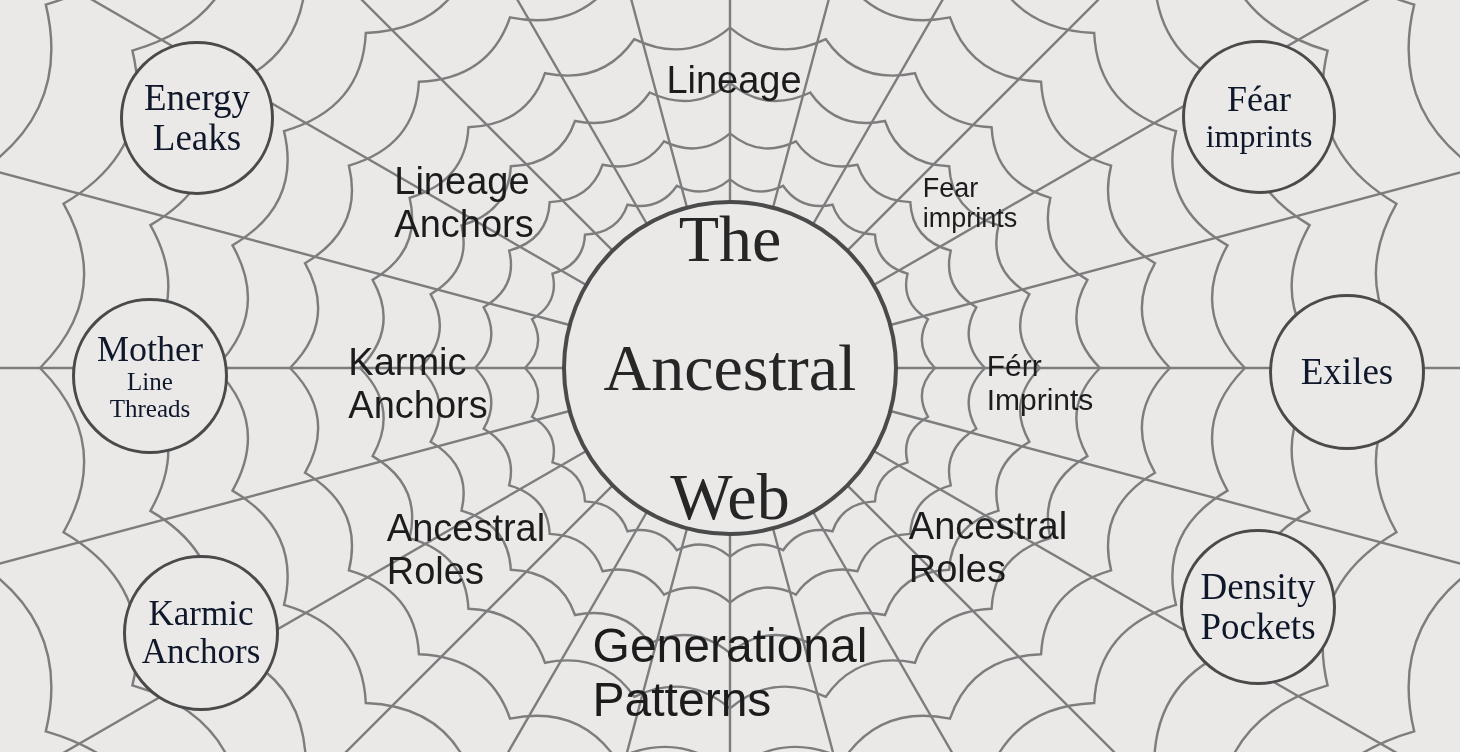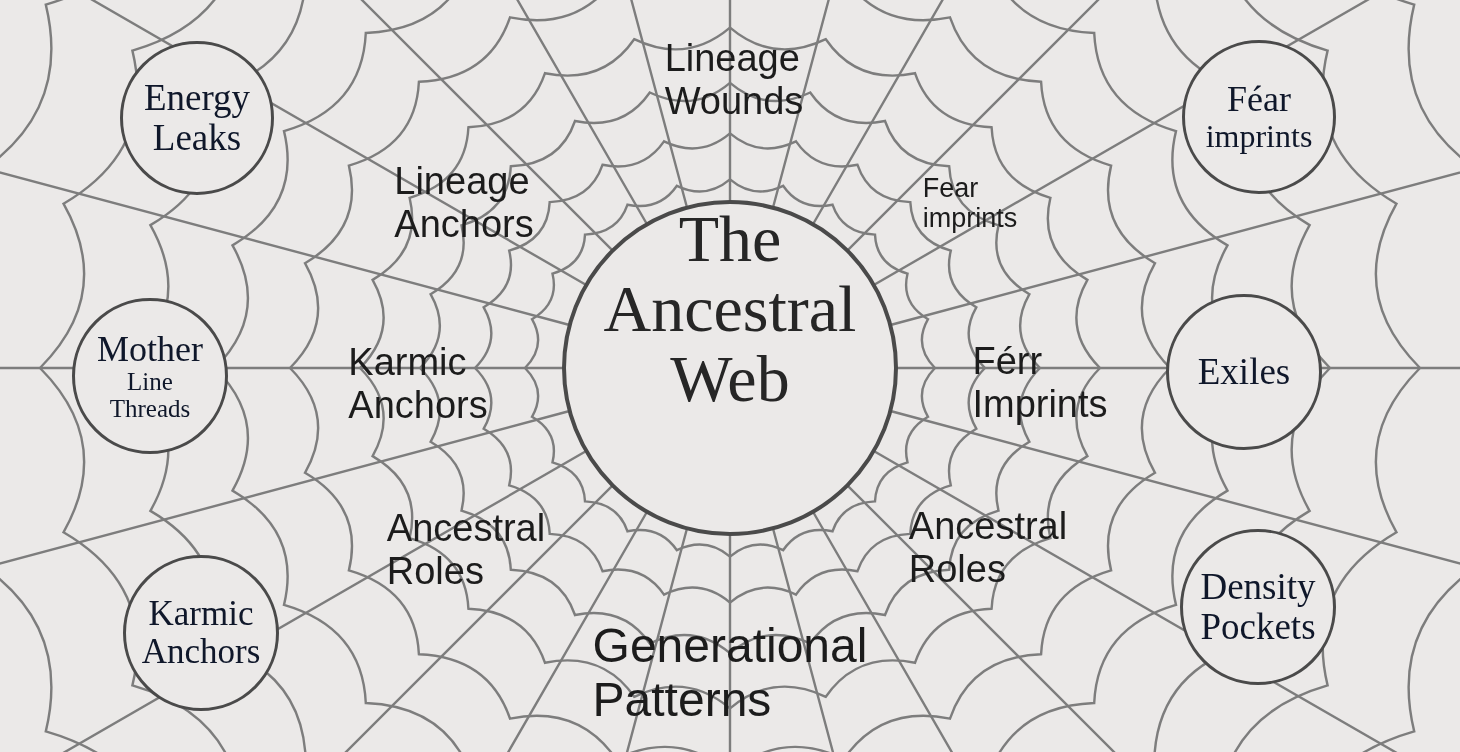--- a/index.html
+++ b/index.html
@@ -24,21 +24,21 @@
     transform: translate(-50%, -50%);
     display: flex; flex-direction: column; align-items: center; justify-content: center;
     text-align: center; font-family: "Liberation Serif", "DejaVu Serif", serif;
     color: #0f172a; line-height: 1.08; box-sizing: border-box;
   }
   .node span { display: block; }
   .center {
     position: absolute; left: 730px; top: 368px; width: 336px; height: 336px;
     border-radius: 50%; border: 4px solid #4a4a4a; background: #ebe9e8;
     transform: translate(-50%, -50%); box-sizing: border-box;
-    display: flex; flex-direction: column; align-items: center; justify-content: flex-start;
+    display: flex; flex-direction: column; align-items: center; justify-content: space-between;
     font-family: "Liberation Serif", "DejaVu Serif", serif;
     font-size: 66px; line-height: 1.06; color: #262626;
   }
   .center span { display: block; }
 </style>
 </head>
 <body>
 
 <div class="canvas">
 
@@ -81,35 +81,34 @@
   </svg>
 
   <div class="center">
     <span>The</span>
     <span>Ancestral</span>
     <span>Web</span>
   </div>
 
   <div class="label" style="left:734px; top:80px; font-size:38px;">
     <span>Lineage</span>
-    <span>Wounds</span>
   </div>
   <div class="label" style="left:464px; top:203px; font-size:38px;">
     <span>Lineage</span>
     <span>Anchors</span>
   </div>
   <div class="label" style="left:970px; top:203px; font-size:27px;">
     <span>Fear</span>
     <span>imprints</span>
   </div>
   <div class="label" style="left:418px; top:384px; font-size:38px;">
     <span>Karmic</span>
     <span>Anchors</span>
   </div>
-  <div class="label" style="left:1040px; top:383px; font-size:38px;">
+  <div class="label" style="left:1040px; top:383px; font-size:30px;">
     <span>Férr</span>
     <span>Imprints</span>
   </div>
   <div class="label" style="left:466px; top:550px; font-size:38px;">
     <span>Ancestral</span>
     <span>Roles</span>
   </div>
   <div class="label" style="left:988px; top:548px; font-size:38px;">
     <span>Ancestral</span>
     <span>Roles</span>
@@ -129,20 +128,20 @@
     <span style="font-size:25px;">Threads</span>
   </div>
   <div class="node" style="left:201px; top:633px; width:156px; height:156px; font-size:35px;">
     <span>Karmic</span>
     <span>Anchors</span>
   </div>
   <div class="node" style="left:1259px; top:117px; width:154px; height:154px; font-size:36px;">
     <span>Féar</span>
     <span style="font-size:32px;">imprints</span>
   </div>
-  <div class="node" style="left:1244px; top:372px; width:156px; height:156px; font-size:37px;text-align:right;">
+  <div class="node" style="left:1347px; top:372px; width:156px; height:156px; font-size:37px;text-align:right;">
     <span>Exiles</span>
   </div>
   <div class="node" style="left:1258px; top:607px; width:156px; height:156px; font-size:37px;">
     <span>Density</span>
     <span>Pockets</span>
   </div>
 </div>
 
 </body></html>

